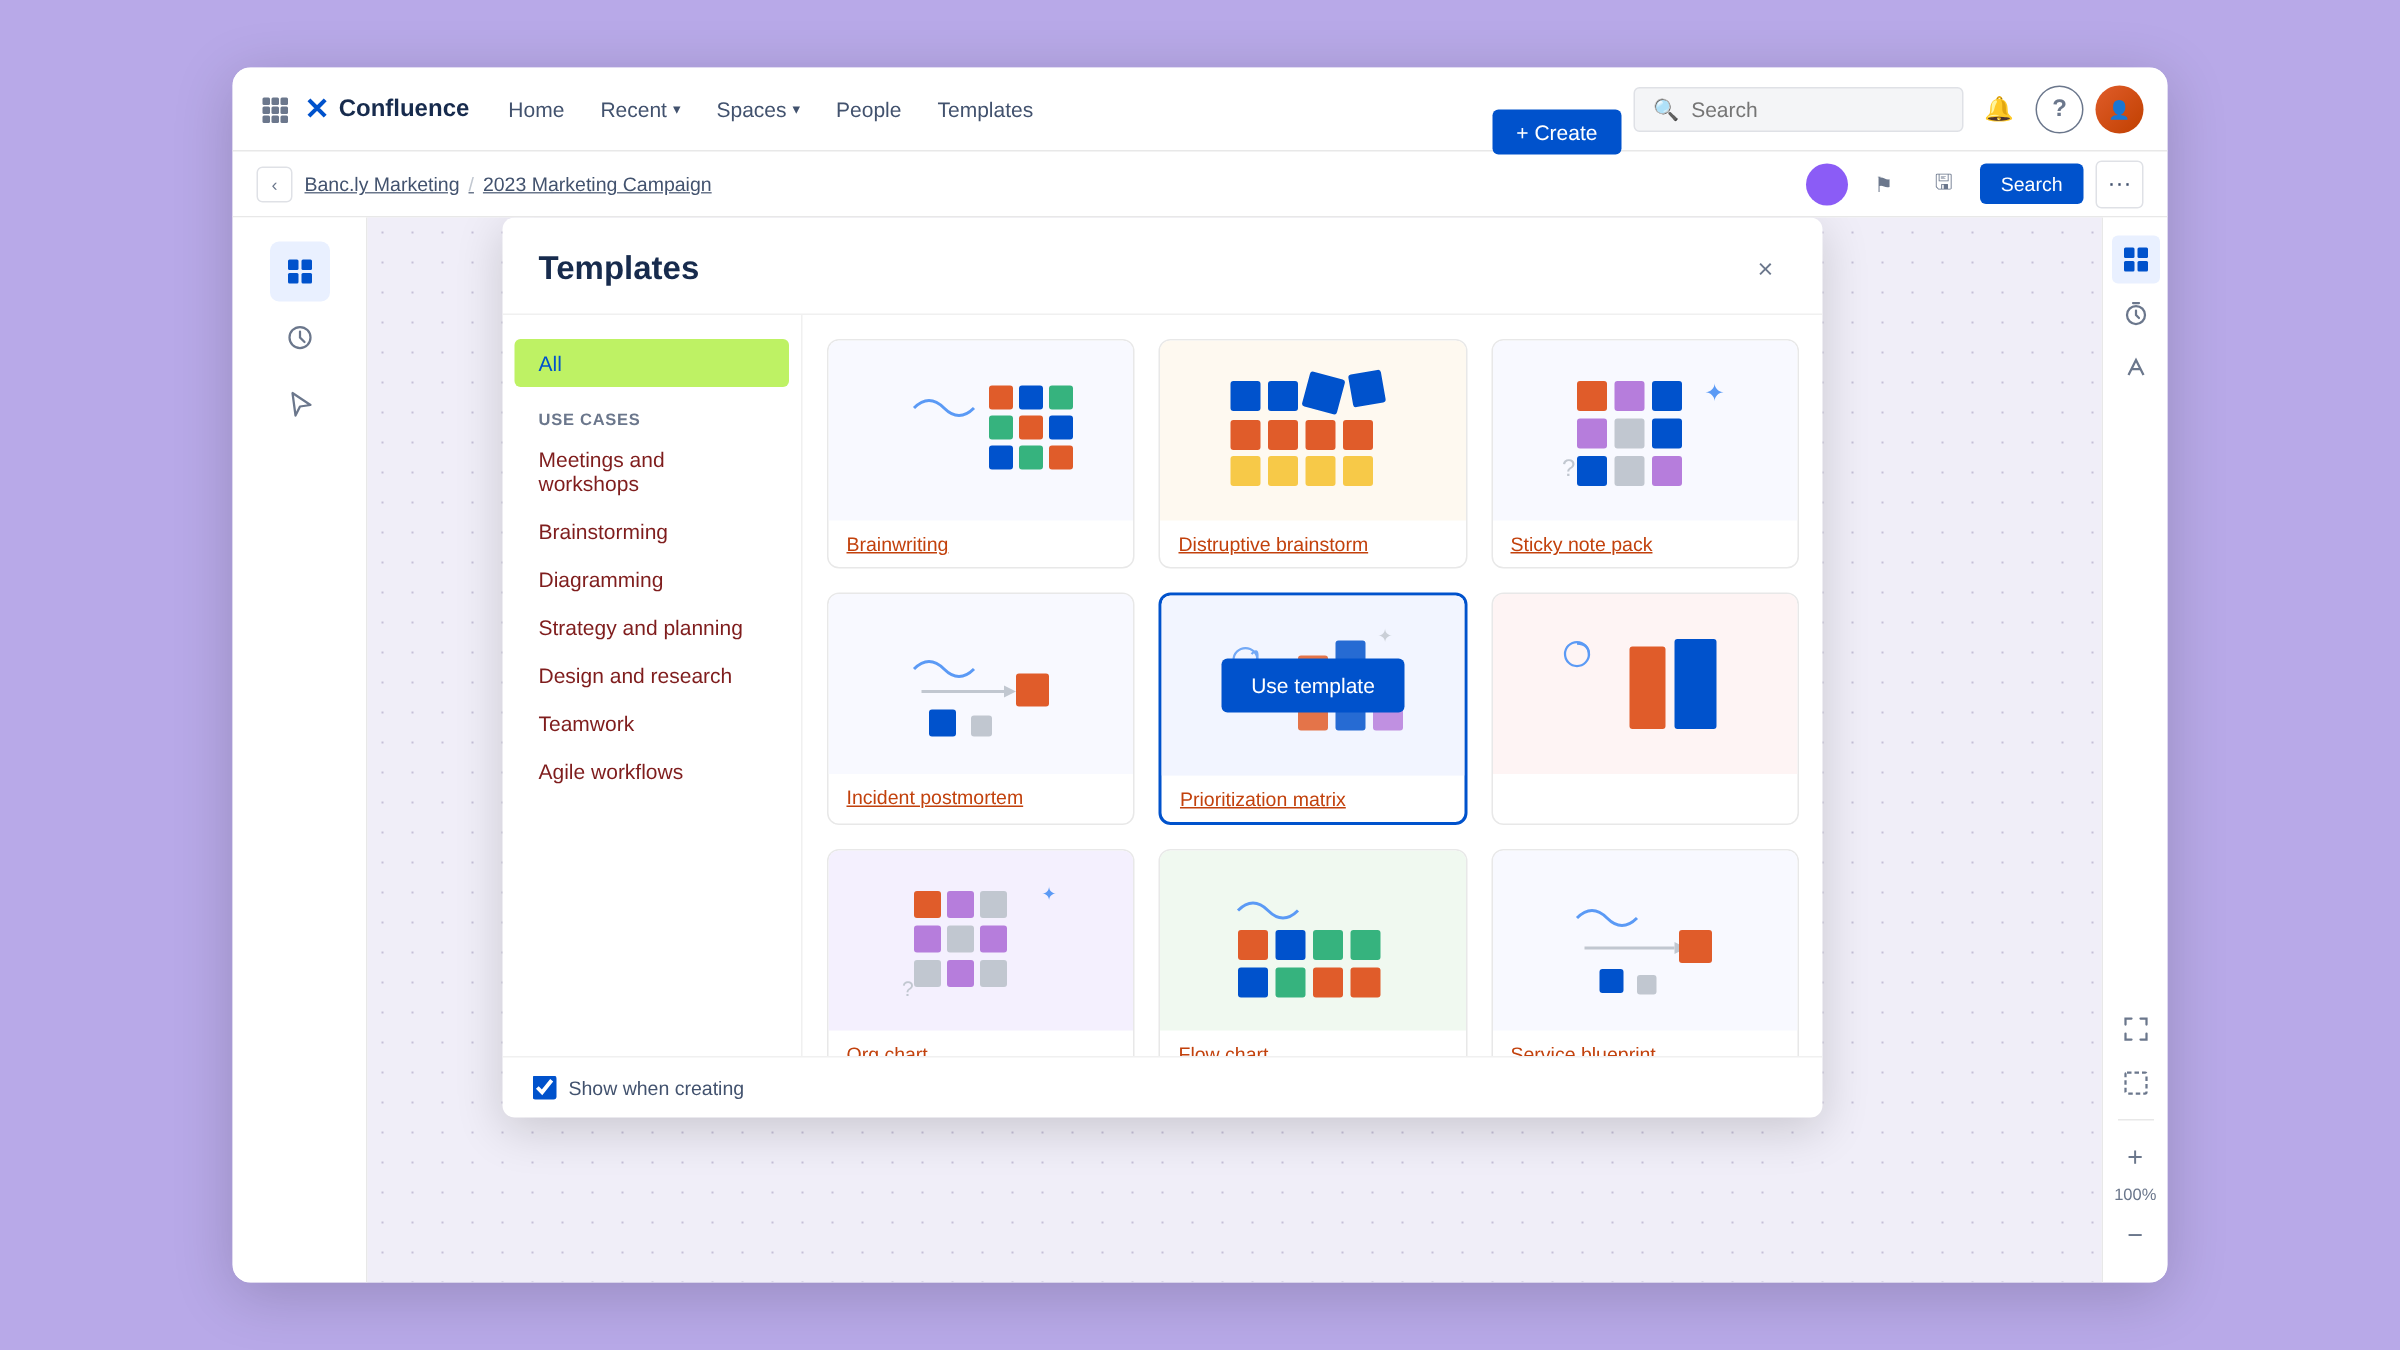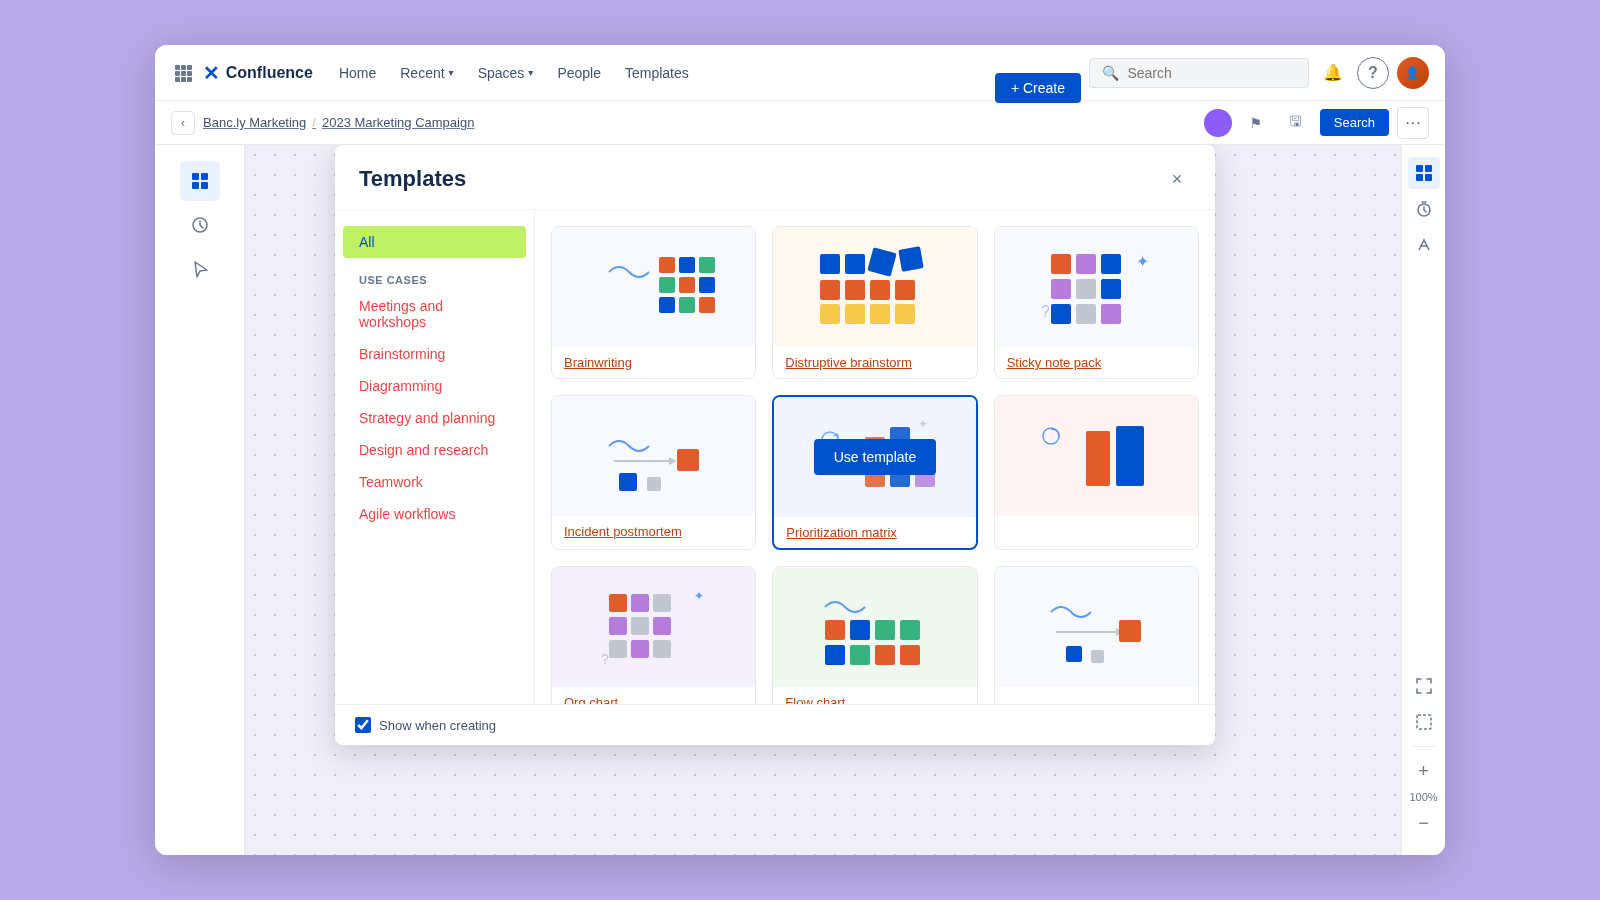--- a/index.html
+++ b/index.html
@@ -294,21 +294,21 @@
     .modal-sidebar {
       width: 200px;
       border-right: 1px solid #f0f0f0;
       padding: 16px 0;
       overflow-y: auto;
       flex-shrink: 0;
     }
     .modal-sidebar-item {
       padding: 8px 16px;
       font-size: 14px;
-      color: #ef4444;
+      color: #7f1d1d;
       cursor: pointer;
       border-radius: 4px;
       margin: 0 8px;
     }
     .modal-sidebar-item.active {
       background: #bef264;
       color: #0052cc;
       font-weight: 500;
     }
     .modal-sidebar-section {
@@ -702,20 +702,21 @@
 
                       <line x1="25" y1="50" x2="85" y2="50" stroke="#c1c7d0" stroke-width="2"></line>
                       <polygon points="85,46 93,50 85,54" fill="#c1c7d0"></polygon>
 
                       <rect x="88" y="38" width="22" height="22" rx="2" fill="#e05c2a"></rect>
 
                       <rect x="35" y="64" width="16" height="16" rx="2" fill="#0052cc"></rect>
                       <rect x="60" y="68" width="13" height="13" rx="2" fill="#c1c7d0"></rect>
                     </svg>
                   </div>
+                  <div class="template-label">Service blueprint</div>
                 </div>
 
               </div>
             </div>
           </div>
 
           <div class="modal-footer">
             <label class="checkbox-label">
               <input type="checkbox" class="checkbox" checked="" style="">
               <span>Show when creating</span>

